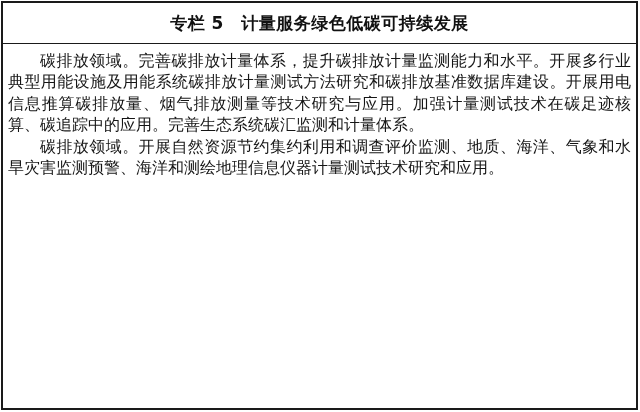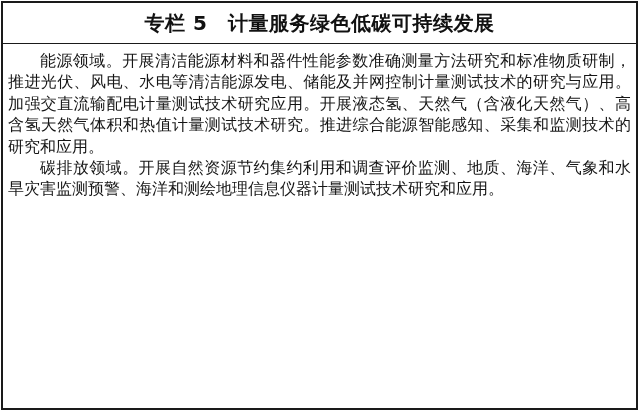--- a/index.html
+++ b/index.html
@@ -28,21 +28,21 @@
     height: 41px;
     display: flex;
     align-items: center;
     justify-content: center;
     border-bottom: 1.5px solid #1a1a1a;
     box-sizing: border-box;
   }
   .title-text {
     font-family: "DejaVu Sans", "Liberation Sans", sans-serif;
     font-weight: bold;
-    font-size: 20px;
+    font-size: 17px;
     color: #111111;
     letter-spacing: 0.5px;
     white-space: nowrap;
   }
   .body-area {
     padding: 6px 5px 0 5px;
     font-family: "DejaVu Serif", "Liberation Serif", serif;
     font-size: 16px;
     line-height: 21.4px;
     color: #151515;
@@ -61,22 +61,22 @@
 <body>
 
 <div class="page">
   <div class="column-box">
 
     <div class="title-bar">
       <span class="title-text">专栏 5　计量服务绿色低碳可持续发展</span>
     </div>
 
     <div class="body-area">
+      <p class="para"><span class="lead">碳排放领域。</span><span>完善碳排放计量体系，提升碳排放计量监测能力和水平。开展多行业典型用能设施及用能系统碳排放计量测试方法研究和碳排放基准数据库建设。开展用电信息推算碳排放量、烟气排放测量等技术研究与应用。加强计量测试技术在碳足迹核算、碳追踪中的应用。完善生态系统碳汇监测和计量体系。</span></p>
 
-      <p class="para"><span class="lead">能源领域。</span><span>开展清洁能源材料和器件性能参数准确测量方法研究和标准物质研制，推进光伏、风电、水电等清洁能源发电、储能及并网控制计量测试技术的研究与应用。加强交直流输配电计量测试技术研究应用。开展液态氢、天然气（含液化天然气）、高含氢天然气体积和热值计量测试技术研究。推进综合能源智能感知、采集和监测技术的研究和应用。</span></p>
 
 
 
       <p class="para"><span class="lead">碳排放领域。</span><span>开展自然资源节约集约利用和调查评价监测、地质、海洋、气象和水旱灾害监测预警、海洋和测绘地理信息仪器计量测试技术研究和应用。</span></p>
     </div>
 
   </div>
 </div>
 
 </body></html>

